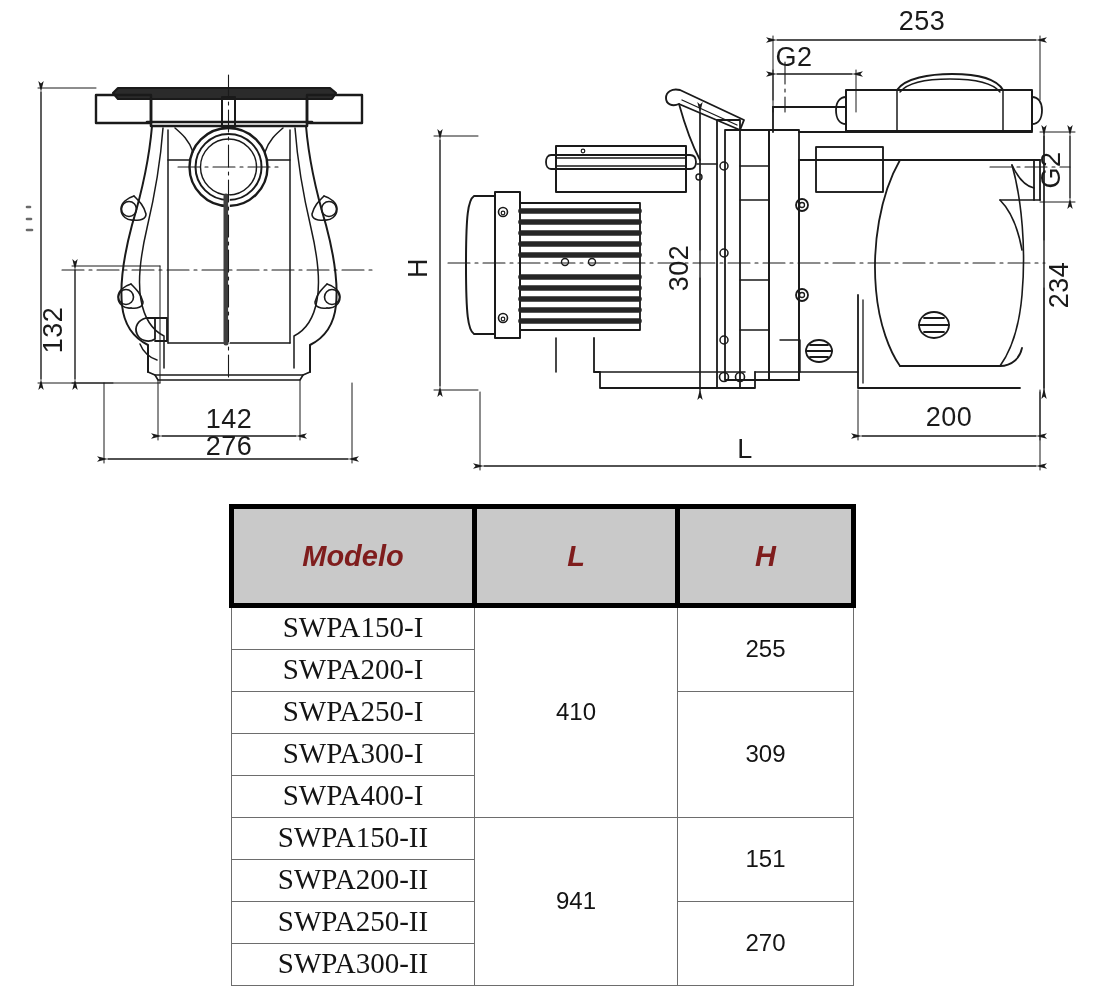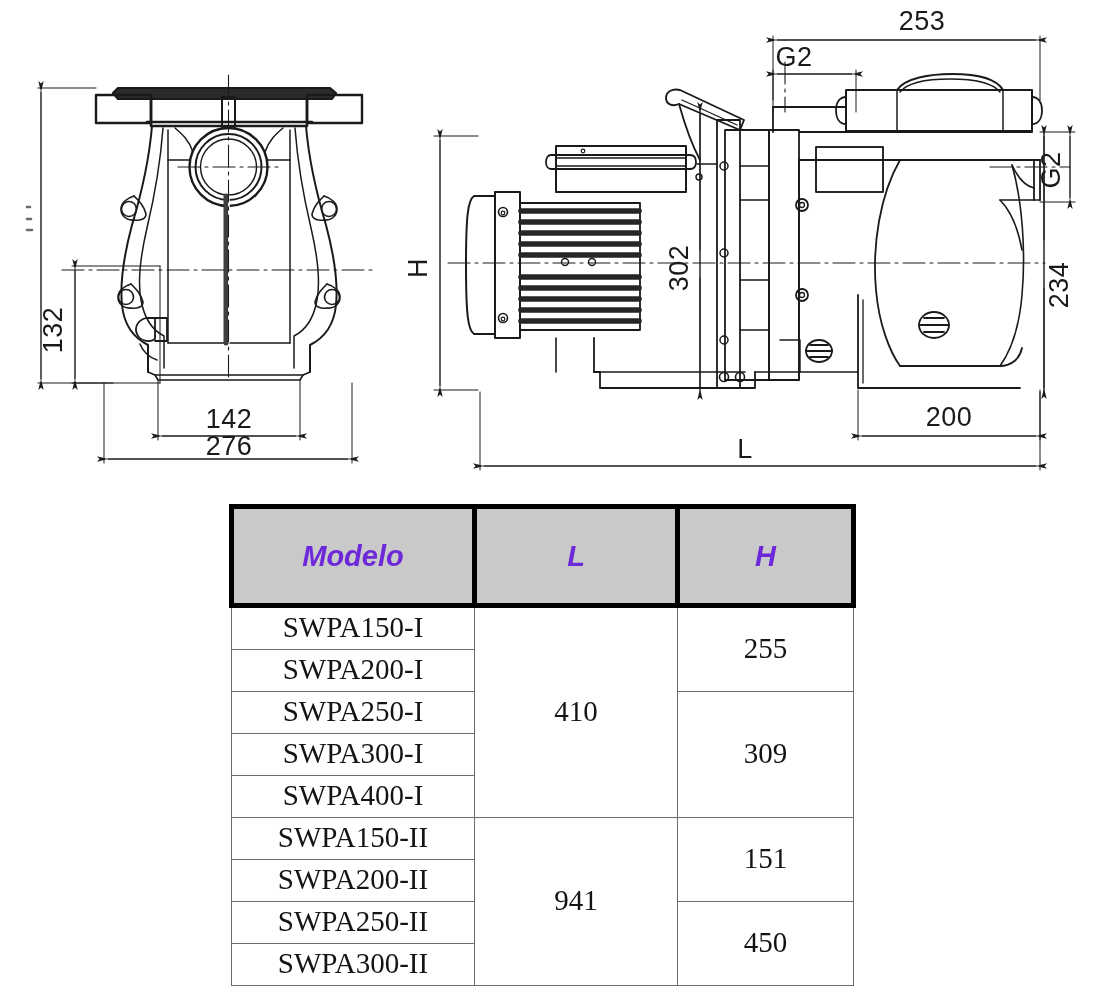--- a/index.html
+++ b/index.html
@@ -61,21 +61,21 @@
   table.spec thead th {
     background: #c9c9c9;
     border: 5px solid #000;
     height: 94px;
     font-style: italic;
     font-weight: bold;
     font-size: 28px;
     text-align: center;
     vertical-align: middle;
     font-family: "Liberation Sans", sans-serif;
-    color: #6d28d9;
+    color: #7f1d1d;
     padding: 0;
   }
   table.spec thead th.th-model { font-size: 29px; }
   table.spec thead th.th-l { font-size: 29px; }
   table.spec thead th.th-h { font-size: 29px; }
 
   table.spec tbody td {
     border: 1px solid #6d6d6d;
     height: 39px;
     text-align: center;
@@ -85,22 +85,22 @@
     color: #141414;
     padding: 0 0 2px 0;
     background: #fff;
   }
   table.spec tbody td.model-cell {
     font-family: "Liberation Serif", serif;
     letter-spacing: 0px;
     margin-top: 36px;
   }
   table.spec tbody td.val-cell {
-    font-family: Liberation Serif, serif;
-    font-size: 29px;
+    font-family: Liberation Sans, sans-serif;
+    font-size: 24px;
   }
 </style>
 </head>
 <body>
 
 <div id="page">
 
   <div id="drawings">
     <svg width="1105" height="495" viewBox="0 0 1105 495" xmlns="http://www.w3.org/2000/svg">
       <defs>
@@ -448,21 +448,21 @@
         <tr>
           <td class="model-cell">SWPA150-II</td>
           <td class="val-cell" rowspan="4">941</td>
           <td class="val-cell" rowspan="2">151</td>
         </tr>
         <tr>
           <td class="model-cell">SWPA200-II</td>
         </tr>
         <tr>
           <td class="model-cell">SWPA250-II</td>
-          <td class="val-cell" rowspan="2">450</td>
+          <td class="val-cell" rowspan="2">270</td>
         </tr>
         <tr>
           <td class="model-cell">SWPA300-II</td>
         </tr>
       </tbody>
     </table>
   </div>
 
 </div>
 

